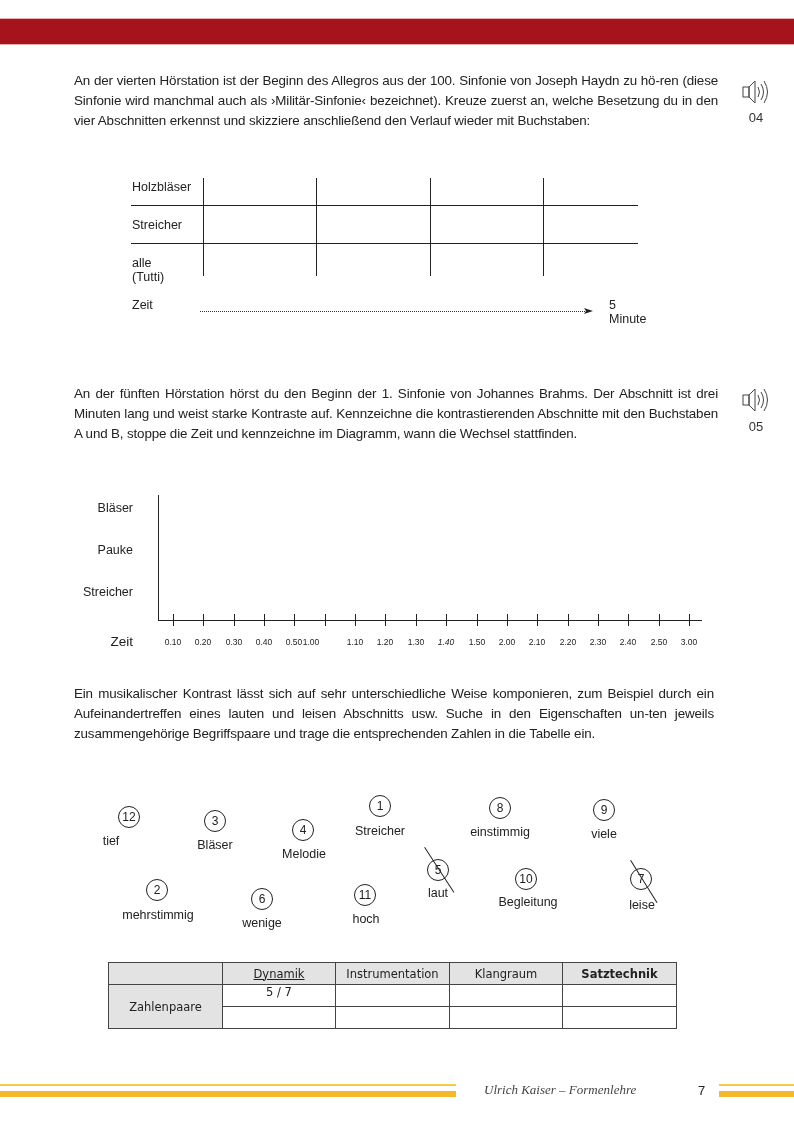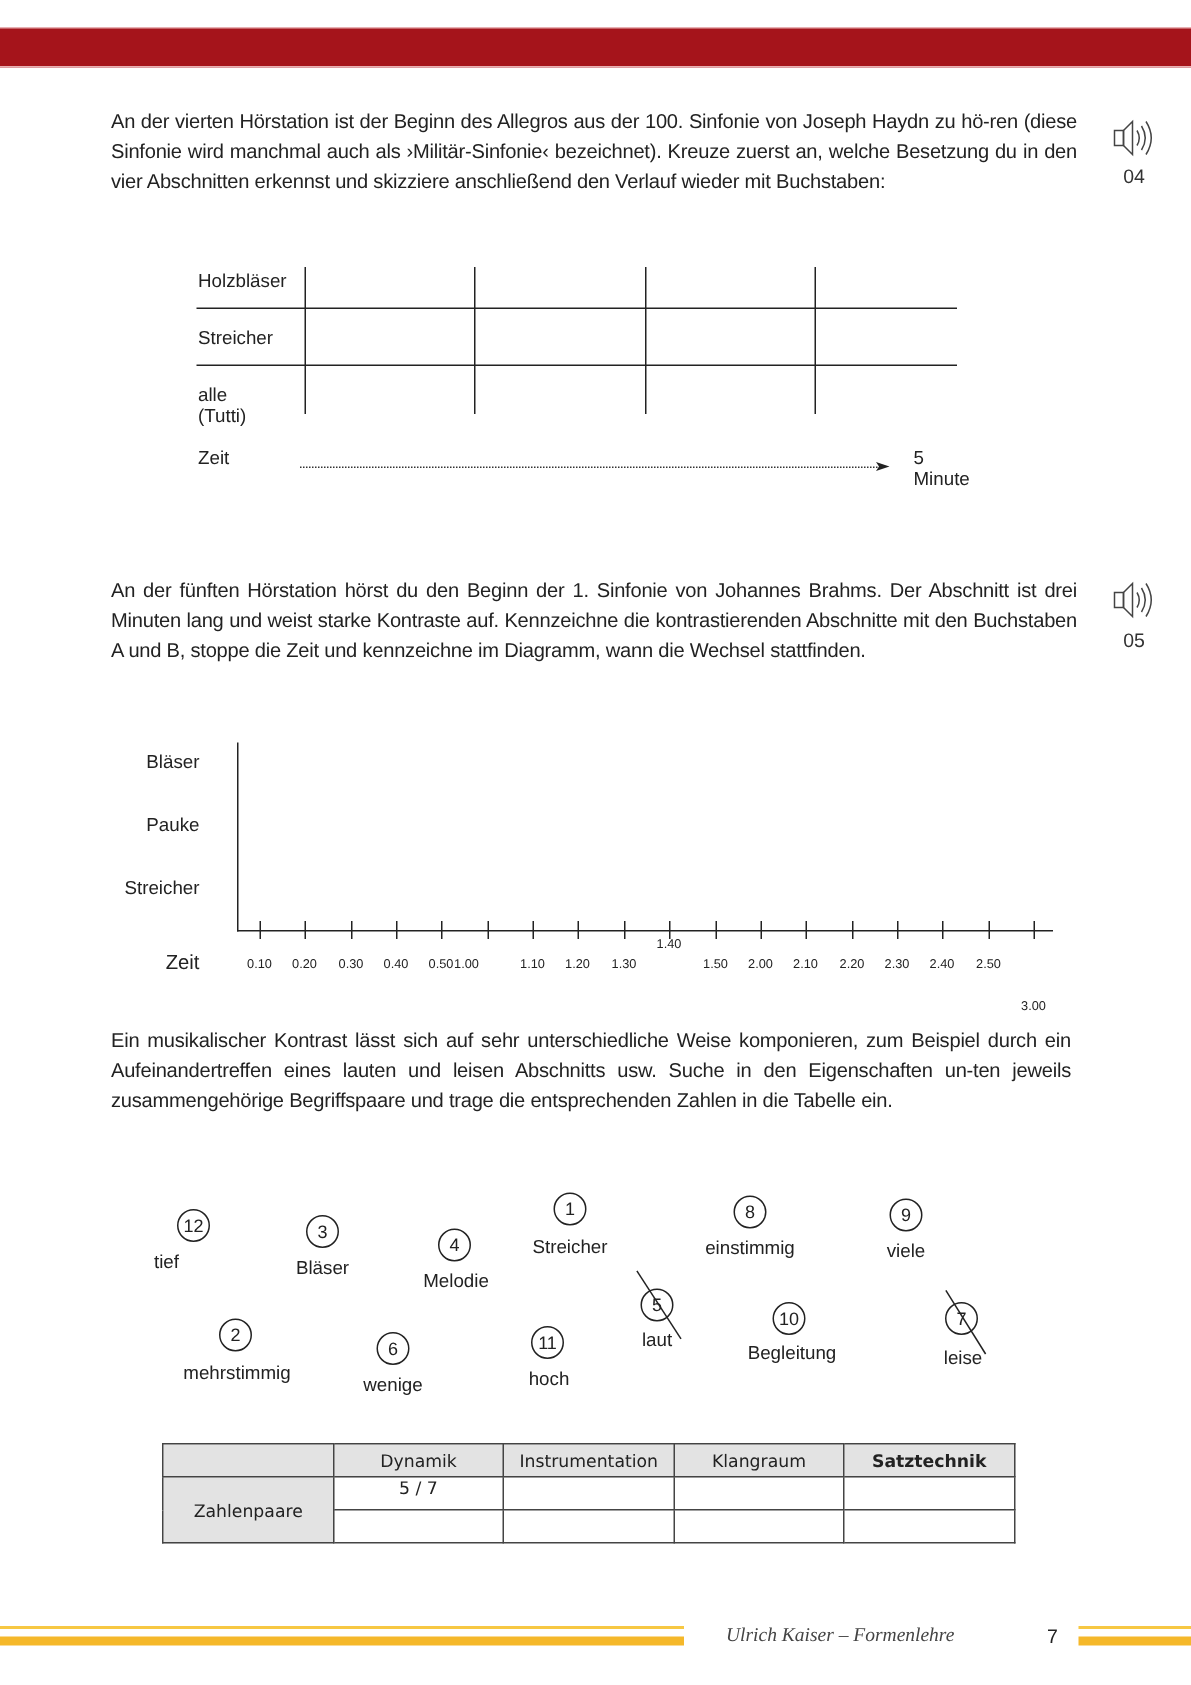--- a/index.html
+++ b/index.html
@@ -127,37 +127,37 @@
       <div class="abs tick-label" style="left: 279px; top: 637px;">0.50</div>
       <div class="abs tick" style="left: 325px; top: 614px;"></div>
       <div class="abs tick-label" style="left: 296px; top: 637px;">1.00</div>
       <div class="abs tick" style="left: 355px; top: 614px;"></div>
       <div class="abs tick-label" style="left: 340px; top: 637px;">1.10</div>
       <div class="abs tick" style="left: 385px; top: 614px;"></div>
       <div class="abs tick-label" style="left: 370px; top: 637px;">1.20</div>
       <div class="abs tick" style="left: 416px; top: 614px;"></div>
       <div class="abs tick-label" style="left: 401px; top: 637px;">1.30</div>
       <div class="abs tick" style="left: 446px; top: 614px;"></div>
-      <div class="abs tick-label" style="left: 431px; top: 624px;">1.40</div>
+      <div class="abs tick-label" style="left: 431px; top: 637px; font-style: italic;">1.40</div>
       <div class="abs tick" style="left: 477px; top: 614px;"></div>
       <div class="abs tick-label" style="left: 462px; top: 637px;">1.50</div>
       <div class="abs tick" style="left: 507px; top: 614px;"></div>
       <div class="abs tick-label" style="left: 492px; top: 637px;">2.00</div>
       <div class="abs tick" style="left: 537px; top: 614px;"></div>
       <div class="abs tick-label" style="left: 522px; top: 637px;">2.10</div>
       <div class="abs tick" style="left: 568px; top: 614px;"></div>
       <div class="abs tick-label" style="left: 553px; top: 637px;">2.20</div>
       <div class="abs tick" style="left: 598px; top: 614px;"></div>
       <div class="abs tick-label" style="left: 583px; top: 637px;">2.30</div>
       <div class="abs tick" style="left: 628px; top: 614px;"></div>
       <div class="abs tick-label" style="left: 613px; top: 637px;">2.40</div>
       <div class="abs tick" style="left: 659px; top: 614px;"></div>
       <div class="abs tick-label" style="left: 644px; top: 637px;">2.50</div>
       <div class="abs tick" style="left: 689px; top: 614px;"></div>
-      <div class="abs tick-label" style="left: 674px; top: 637px; margin-top: 28px;">3.00</div>
+      <div class="abs tick-label" style="left: 674px; top: 637px;">3.00</div>
     </div>
 </div>
 
 <div class="abs para p3">Ein musikalischer Kontrast lässt sich auf sehr unterschiedliche Weise komponieren, zum Beispiel durch ein Aufeinandertreffen eines lauten und leisen Abschnitts usw. Suche in den Eigenschaften un-ten jeweils zusammengehörige Begriffspaare und trage die entsprechenden Zahlen in die Tabelle ein.</div>
 
 <div class="abs" style="left:0;top:0;">
 
   <div class="abs circle" style="left:118px; top:806px;">12</div>
   <div class="abs term" style="left:91px; top:834px; width:40px;">tief</div>
 
@@ -194,21 +194,21 @@
   <div class="abs term" style="left:237px; top:916px; width:50px;">wenige</div>
 
   <div class="abs circle" style="left:354px; top:884px;">11</div>
   <div class="abs term" style="left:348px; top:912px; width:36px;">hoch</div>
 </div>
 
 <table class="pairs">
   <tbody>
       <tr>
     <td class="gray" style="width:113px;"></td>
-    <td class="gray" style="width:112px;">Dynamik</td>
+    <td class="gray" style="width:112px;text-decoration:underline;">Dynamik</td>
     <td class="gray" style="width:113px;">Instrumentation</td>
     <td class="gray" style="width:112px;">Klangraum</td>
     <td class="gray" style="width:113px;font-weight:bold;">Satztechnik</td>
   </tr>
   <tr>
     <td class="gray" rowspan="2">Zahlenpaare</td>
     <td style="vertical-align:top;">5 / 7</td>
     <td></td>
     <td></td>
     <td></td>

